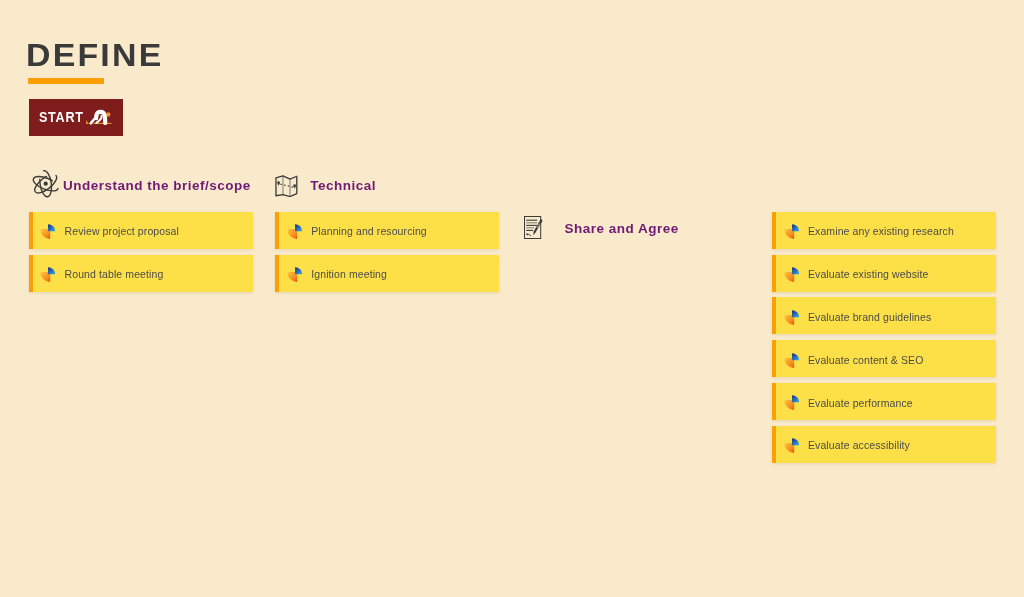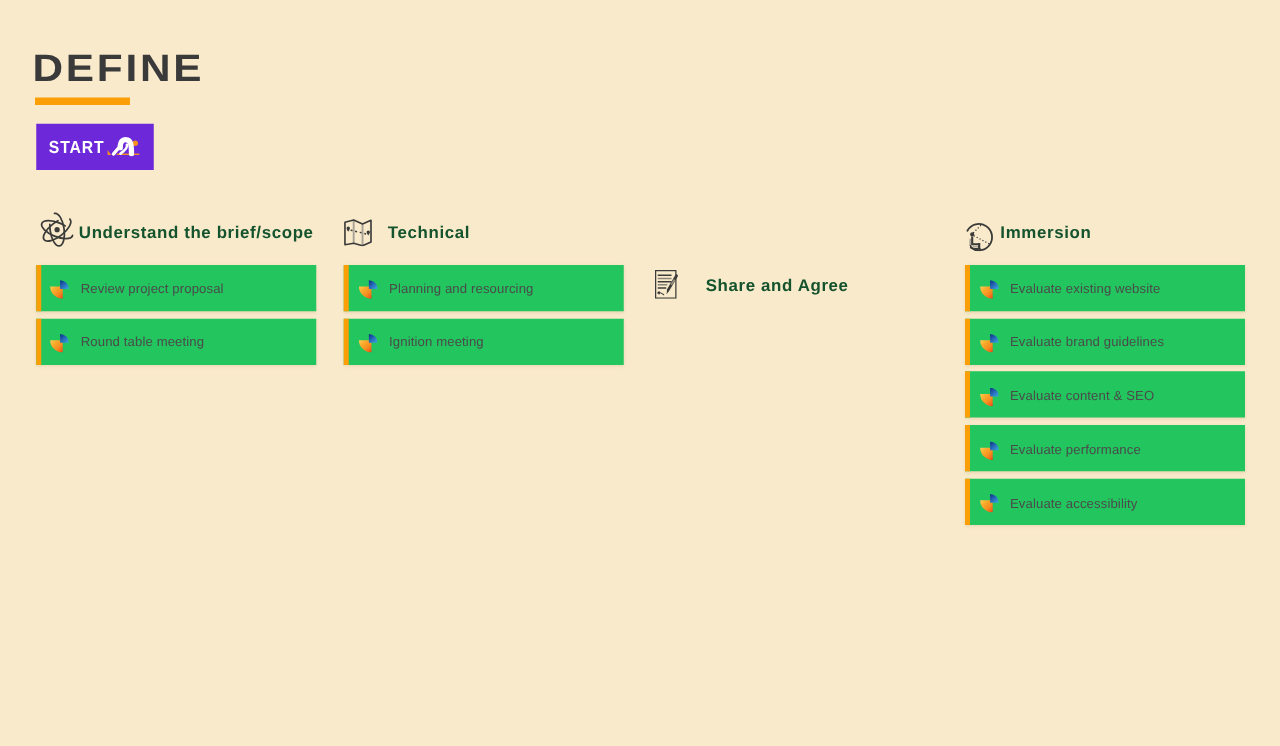--- a/index.html
+++ b/index.html
@@ -42,21 +42,21 @@
     background: #fc9f07;
   }
 
   
   .start-btn {
     position: absolute;
     left: 28.8px;
     top: 99.2px;
     width: 94.2px;
     height: 36.4px;
-    background: #6d28d9;
+    background: #7f1d1d;
   }
   .start-label {
     position: absolute;
     left: 9.8px;
     top: 11px;
     font-size: 14px;
     font-weight: 700;
     letter-spacing: 0.8px;
     color: #ffffff;
     line-height: 14px;
@@ -90,28 +90,28 @@
     height: 30px;
     width: 100%;
     display: flex;
     align-items: flex-end;
   }
   .col-icon { flex: none; display: block; }
   .col-title {
     font-size: 13.5px;
     font-weight: 700;
     letter-spacing: 0.5px;
-    color: #14532d;
+    color: #701a75;
     white-space: nowrap;
     line-height: 1;
   }
   .card {
     position: relative;
     height: 37px;
-    background: #22c55e;
+    background: #fde047;
     border-left: 4px solid #fc9f07;
     box-sizing: border-box;
     display: flex;
     align-items: center;
     margin-bottom: 5.9px;
     box-shadow: 0 1px 2.5px rgba(170,140,85,0.20);
   }
   .card-icon { margin-left: 7.8px; flex: none; display: block; position: relative; top: 1.2px; }
   .card-label {
     font-size: 10.5px;
@@ -247,43 +247,26 @@
     <path d="M 16.5 3.5 C 17.6 2.85 18.8 4.05 18.2 5.15 L 11.4 16.7 L 9.25 19.35 L 9.65 15.4 Z"></path>
   </g>
   <g fill="#f9eacb" opacity="0.5">
     <path d="M 15.1 7.2 L 16.2 8.1 L 13.5 12.2 L 12.5 11.4 Z"></path>
   </g>
 </svg>
 <span class="col-title">Share and Agree</span>
         </div>
       </div>
       <div class="column">
-        <div class="col-head">
-<svg class="col-icon" width="28.2" height="24.5" viewBox="0 0 27 23.5" style="margin:0 0 -8.8px 0">
-  <g fill="none" stroke="#3b3b39" stroke-width="1.4" stroke-linecap="round">
-    <path d="M 1.8 7.3 A 10.1 10.1 0 1 1 4.4 20.1"></path>
-  </g>
-  <g fill="none" stroke="#3b3b39" stroke-width="1.0" stroke-linecap="butt" stroke-dasharray="0.9 1.6">
-    <path d="M 6.3 9.0 L 12.6 2.6"></path>
-    <path d="M 6.7 11.1 L 18.7 17.4"></path>
-  </g>
-  <g fill="#b0a899">
-    <path d="M 3.4 13.4 L 4.9 13.4 L 4.75 19.0 L 3.2 19.0 Z"></path>
-    <path d="M 5.8 18.9 L 11.4 18.9 L 11.4 20.2 L 5.8 20.2 Z"></path>
-  </g>
-  <g fill="#3b3b39">
-    <circle cx="5.5" cy="10.1" r="1.6"></circle>
-    <path d="M 4.7 11.7 L 6.3 11.7 L 6.3 16.8 L 11.3 16.8 L 11.3 18.4 L 4.7 18.4 Z"></path>
-    <path d="M 10.0 16.7 L 11.7 16.7 L 11.7 20.9 L 10.0 20.9 Z"></path>
-  </g>
-  <g fill="none" stroke="#3b3b39" stroke-width="1.2" stroke-linecap="round">
-    <path d="M 4.3 18.8 C 4.3 20.4 6.4 21.2 8.6 21.2 L 11.6 21.2"></path>
-  </g>
-</svg>
-<span class="col-title">Immersion</span>
+        <div class="card">
+          <svg class="card-icon" width="15.2" height="15" viewBox="0 0 15.2 15">
+            <path d="M 10.15 5.1 L 0.15 5.1 A 10 9.85 0 0 0 10.15 14.95 Z" fill="url(#pwOrange)"></path>
+            <path d="M 8.1 7.15 L 8.1 0.15 A 7 7 0 0 1 15.1 7.15 Z" fill="url(#pwBlue)"></path>
+          </svg>
+          <span class="card-label">Examine any existing research</span>
         </div>
         <div class="card">
           <svg class="card-icon" width="15.2" height="15" viewBox="0 0 15.2 15">
             <path d="M 10.15 5.1 L 0.15 5.1 A 10 9.85 0 0 0 10.15 14.95 Z" fill="url(#pwOrange)"></path>
             <path d="M 8.1 7.15 L 8.1 0.15 A 7 7 0 0 1 15.1 7.15 Z" fill="url(#pwBlue)"></path>
           </svg>
           <span class="card-label">Evaluate existing website</span>
         </div>
         <div class="card">
           <svg class="card-icon" width="15.2" height="15" viewBox="0 0 15.2 15">

